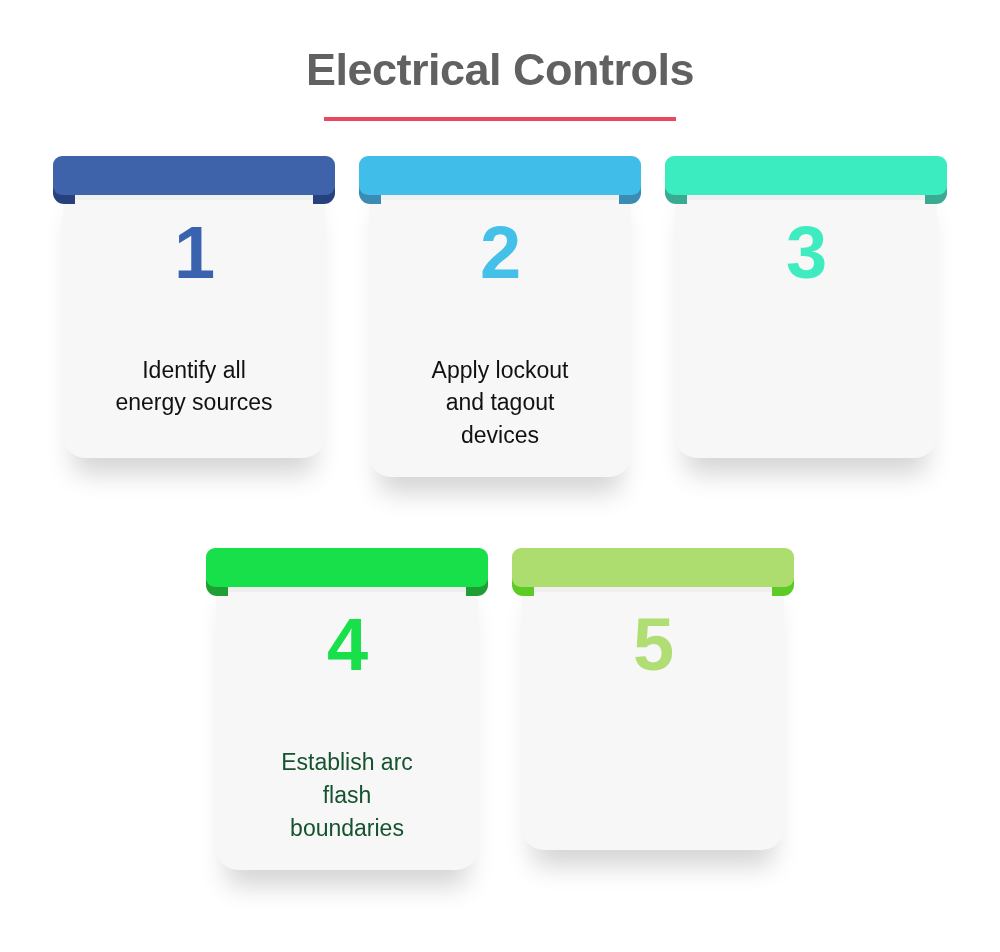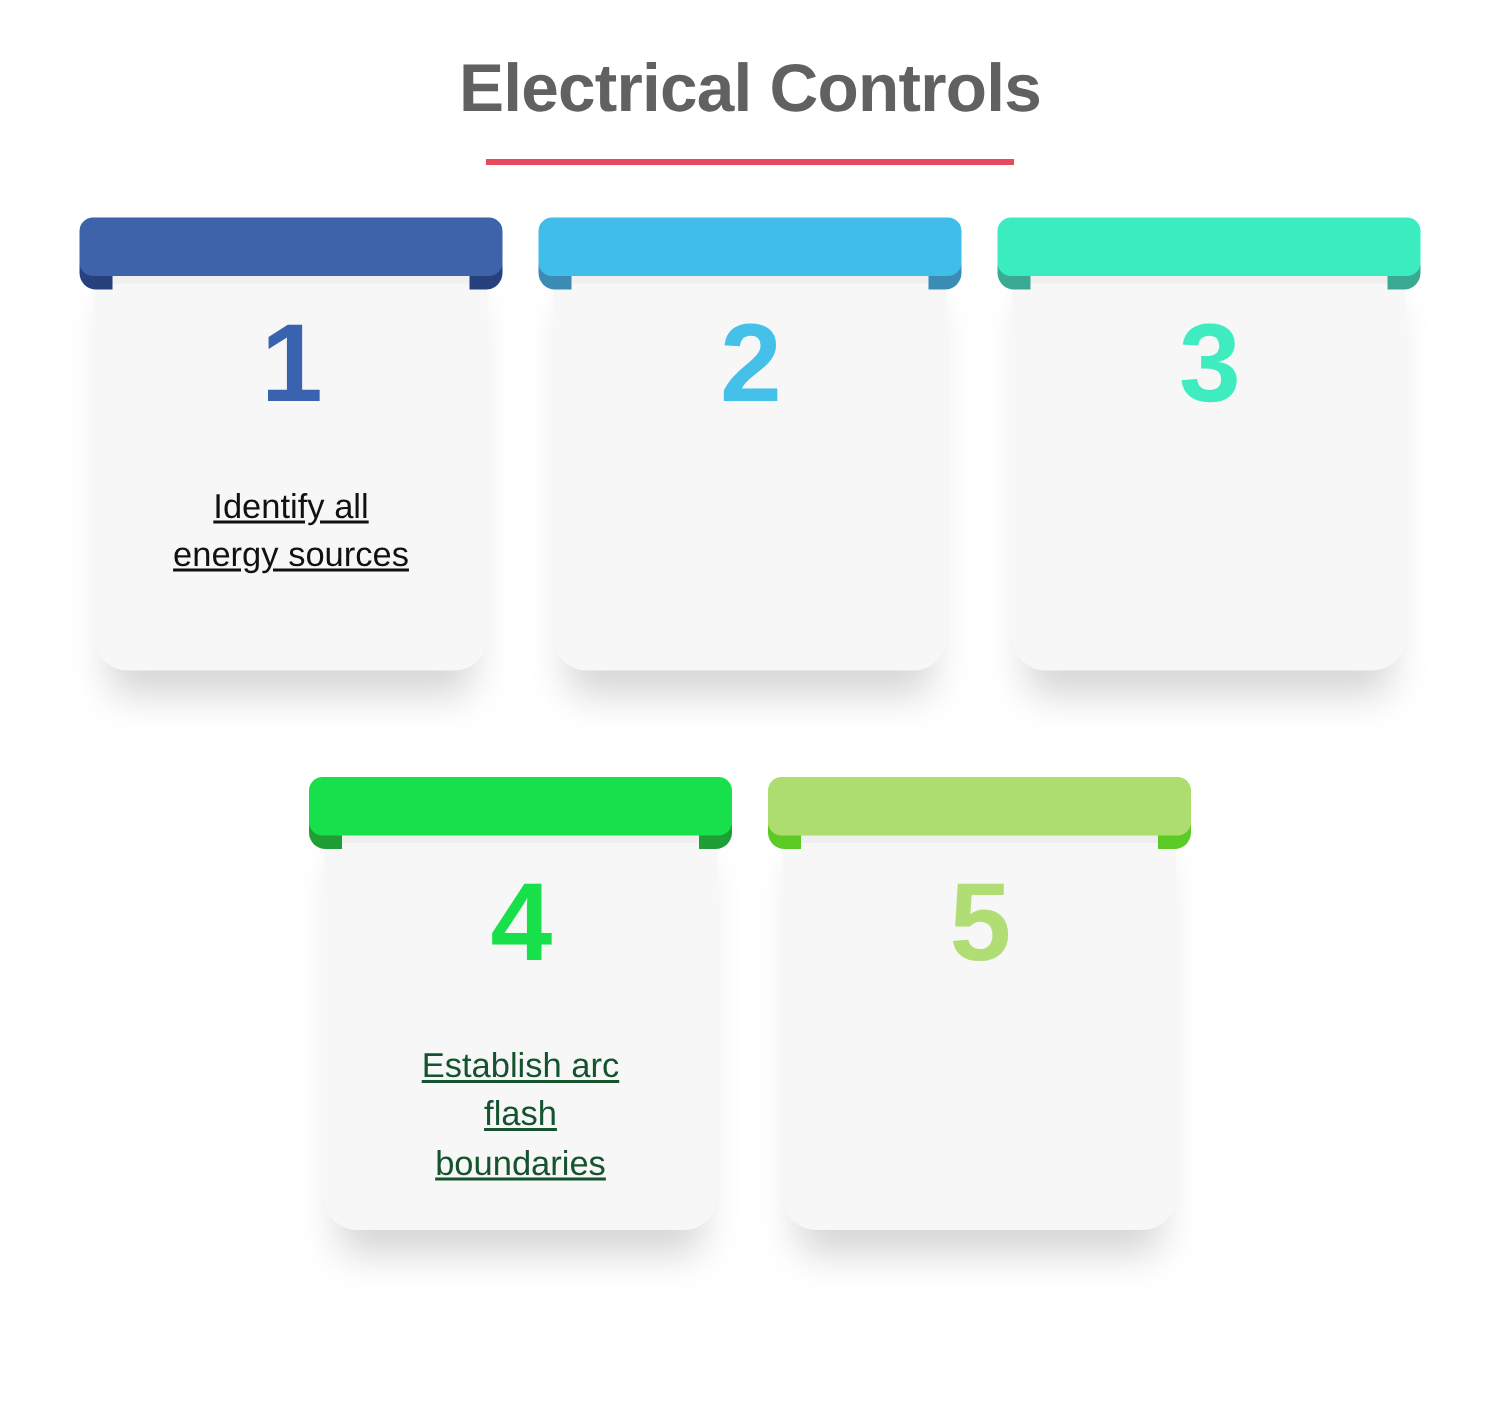--- a/index.html
+++ b/index.html
@@ -20,21 +20,21 @@
     width: 100%;
     padding-top: 34px;
     text-align: center;
   }
   .page-title {
     font-size: 45px;
     font-weight: bold;
     color: #616161;
     letter-spacing: -0.5px;
     line-height: 1.1;
-    margin: 0;
+    margin: 11px;
     font-family: "Liberation Sans", sans-serif;
   }
   .title-rule {
     width: 352px;
     height: 4px;
     background: #e8495f;
     margin: 22px auto 0 auto;
     border-radius: 0;
   }
 
@@ -114,25 +114,24 @@
     margin-top: 38px;
     margin-bottom: 0;
     letter-spacing: -1px;
   }
   .card-text {
     position: relative;
     font-size: 23px;
     line-height: 1.42;
     color: #111111;
     text-align: center;
-    margin-top: 42px;
+    margin-top: 64px;
     width: 100%;
     padding-bottom: 26px;
     white-space: pre-line;
-    text-decoration: underline;
   }
 </style>
 </head>
 <body style="background: rgb(255, 255, 255);">
 
 <div class="header">
   <h1 class="page-title" style="color: rgb(97, 97, 97);">Electrical Controls</h1>
   <div class="title-rule" style="background: rgb(232, 73, 95);"></div>
 </div>
 
@@ -156,20 +155,23 @@
 
     <div class="card-slot">
       <div class="ribbon">
         <div class="ribbon-fold left" style="background: rgb(59, 140, 180);"></div>
         <div class="ribbon-fold right" style="background: rgb(59, 140, 180);"></div>
         <div class="ribbon-bar" style="background: rgb(64, 189, 232);"></div>
       </div>
       <div class="card" style="background: rgb(247, 247, 247);">
         <div class="card-top-shade" style="background: rgb(239, 239, 239);"></div>
         <div class="card-number" style="color: rgb(69, 192, 232);">2</div>
+        <div class="card-text" style="color: rgb(17, 17, 17);">Apply lockout
+and tagout
+devices</div>
       </div>
     </div>
 
     <div class="card-slot">
       <div class="ribbon">
         <div class="ribbon-fold left" style="background: rgb(58, 171, 146);"></div>
         <div class="ribbon-fold right" style="background: rgb(58, 171, 146);"></div>
         <div class="ribbon-bar" style="background: rgb(58, 236, 192);"></div>
       </div>
       <div class="card" style="background: rgb(247, 247, 247);">

